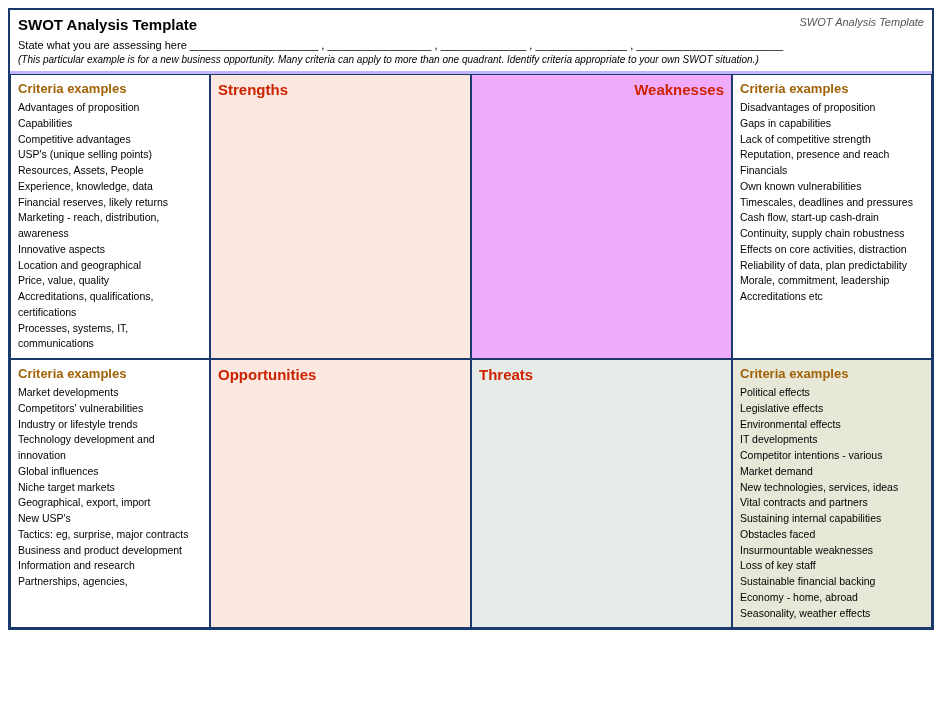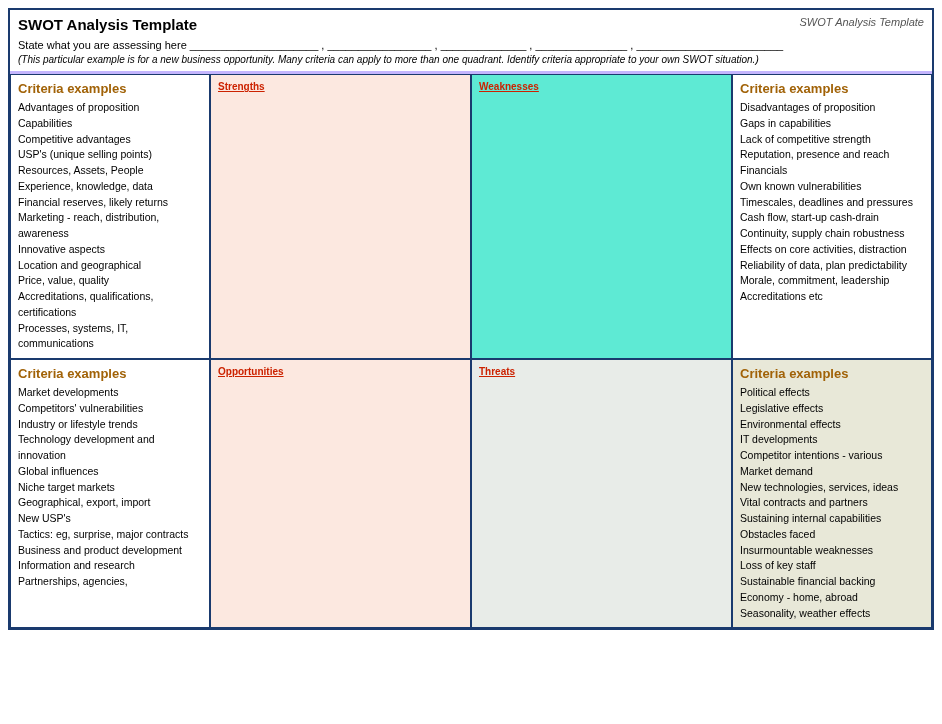--- a/index.html
+++ b/index.html
@@ -56,43 +56,43 @@
       padding: 6px 7px;
       vertical-align: top;
     }
     .cell-criteria {
       background: #fff;
     }
     .cell-strengths {
       background: #fce8e0;
     }
     .cell-weaknesses {
-      background: #5eead4;
+      background: #f0abfc;
+      text-align: right;
     }
     .cell-opportunities {
       background: #fce8e0;
     }
     .cell-threats {
       background: #e8ece8;
     }
     .cell-criteria2 {
       background: #e8e8d8;
     }
     .cell-title {
       font-size: 13px;
       font-weight: bold;
       color: #a16207;
       margin-bottom: 4px;
     }
     .cell-title-red {
-      font-size: 10px;
+      font-size: 15px;
       font-weight: bold;
       color: #cc2200;
       margin-bottom: 4px;
-      text-decoration: underline;
     }
     .cell-list {
       list-style: none;
       padding: 0;
       line-height: 1.5;
     }
     .cell-list li {
       font-size: 10.5px;
       color: #000;
     }

